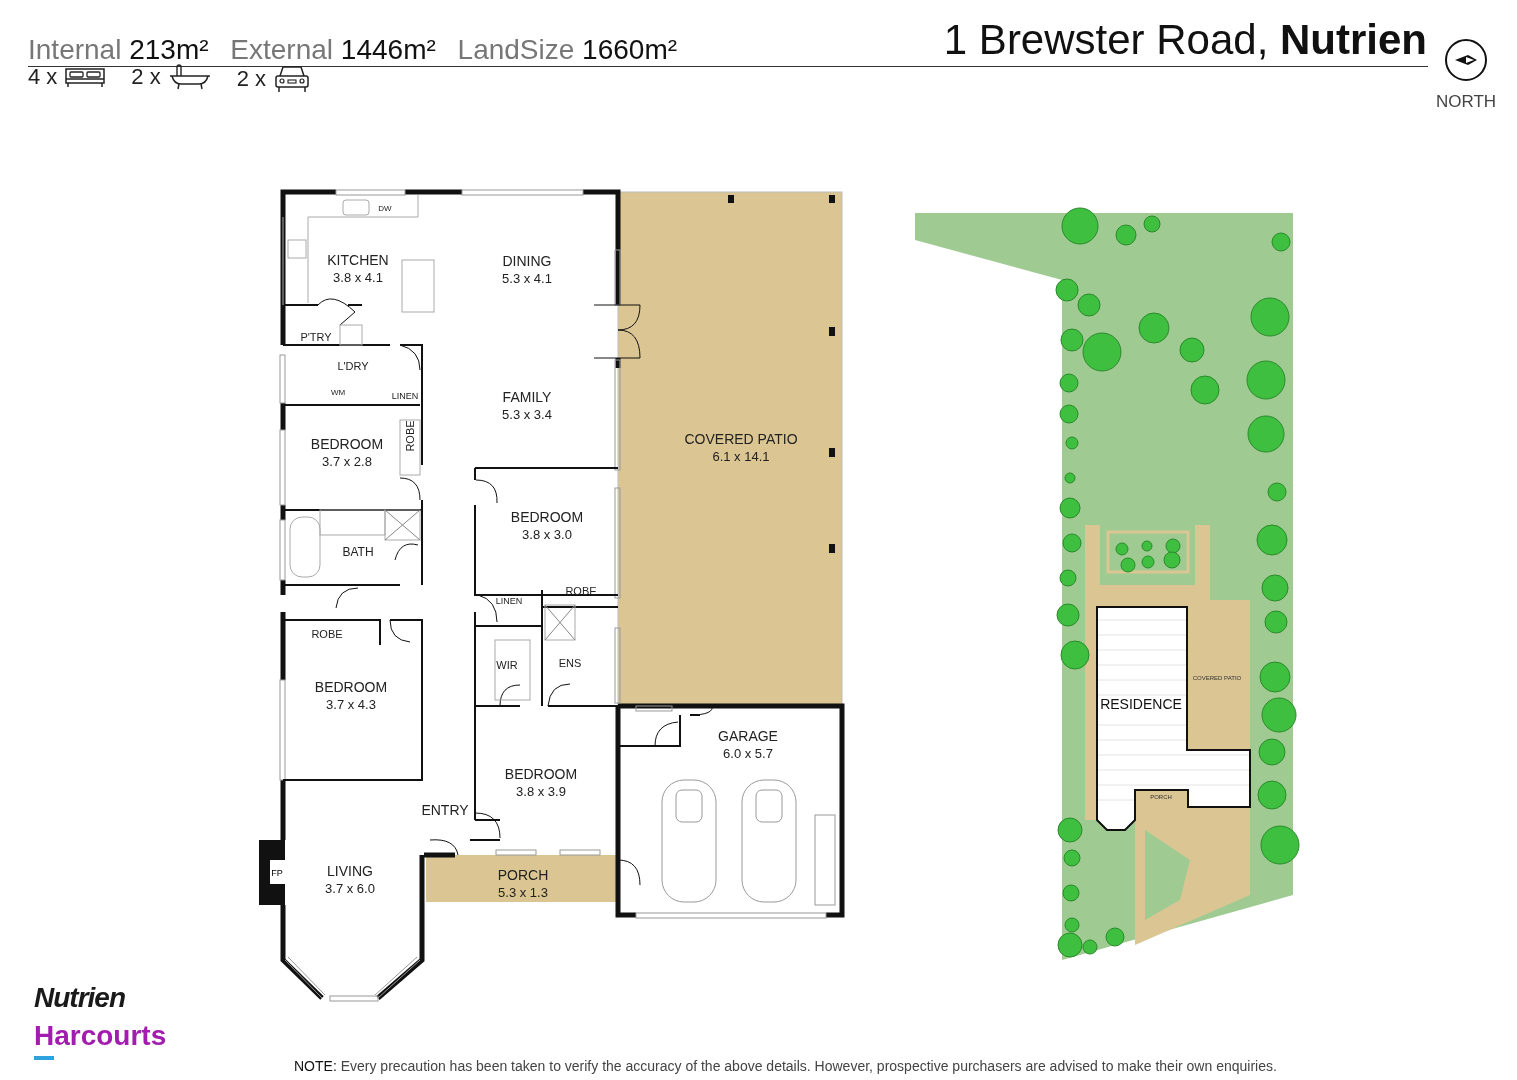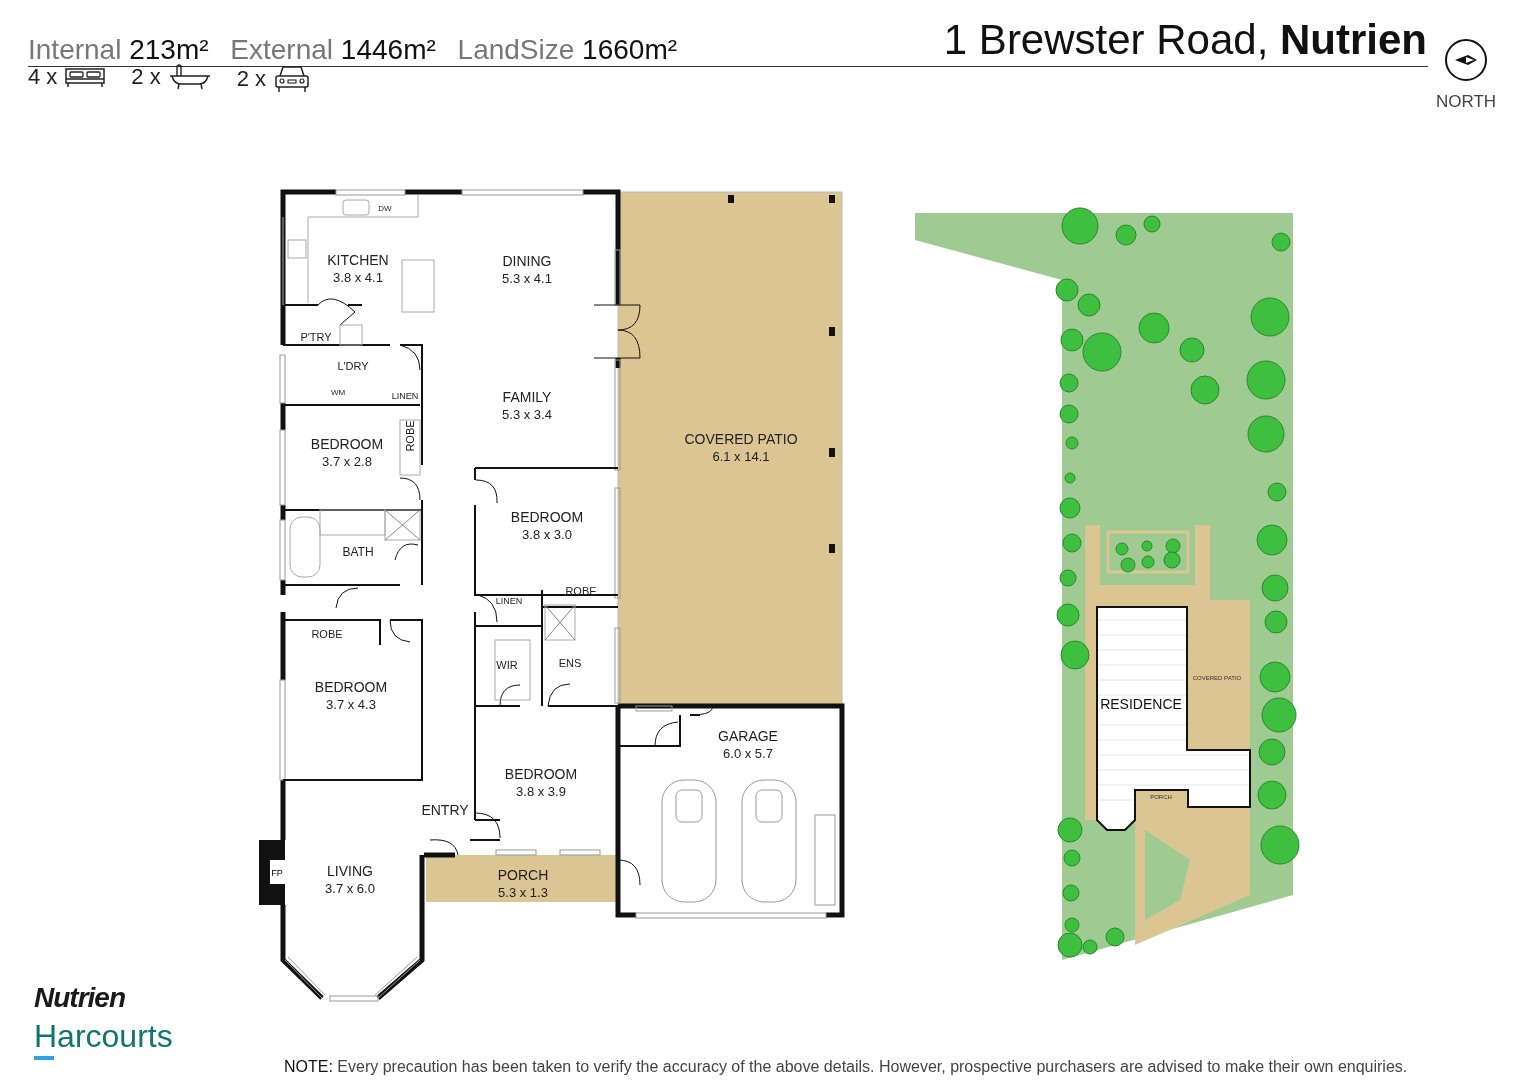--- a/index.html
+++ b/index.html
@@ -10,23 +10,23 @@
   .hdr-line{position:absolute;left:28px;top:66px;width:1400px;height:1px;background:#333;}
   .title{position:absolute;right:90px;top:16px;font-size:42px;font-weight:300;color:#111;white-space:nowrap;}
   .title b{font-weight:bold;}
   .counts{position:absolute;left:28px;top:64px;font-size:22px;color:#222;display:flex;align-items:flex-start;gap:10px;}
   .counts .item{display:flex;align-items:center;gap:8px;margin-right:16px;}
   .north{position:absolute;left:1436px;top:38px;width:60px;text-align:left;}
   .north .lbl{font-size:17px;color:#444;margin-top:6px;}
   .plan{position:absolute;left:0;top:0;}
   .logo{position:absolute;left:34px;top:978px;}
   .logo .nut{font-size:28px;font-weight:bold;font-style:italic;color:#1a1a1a;letter-spacing:-1px;line-height:40px;}
-  .logo .har{font-size:32px;font-weight:normal;color:#0f766e;line-height:36px;}
+  .logo .har{font-size:28px;font-weight:bold;color:#a21caf;line-height:36px;}
   .logo .bar{width:20px;height:4px;background:#2ea3de;margin-top:2px;}
-  .note{position:absolute;left:284px;top:1058px;font-size:16px;color:#444;white-space:nowrap;}
+  .note{position:absolute;left:294px;top:1058px;font-size:14px;color:#444;white-space:nowrap;}
   .note b{color:#111;font-weight:normal;}
   svg text{font-family:"Liberation Sans","DejaVu Sans",sans-serif;}
 </style>
 </head>
 <body>
 
 <div class="hdr-stats">
   <span class="grp"><span>Internal</span> <b>213m²</b></span>
   <span class="grp"><span>External</span> <b>1446m²</b></span>
   <span class="grp"><span>LandSize</span> <b>1660m²</b></span>

